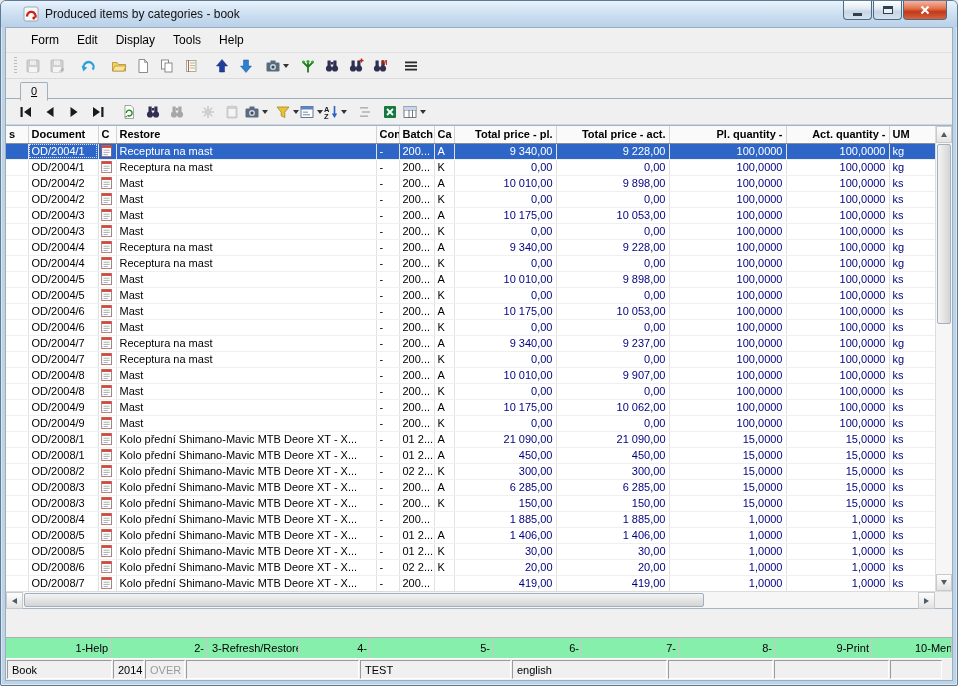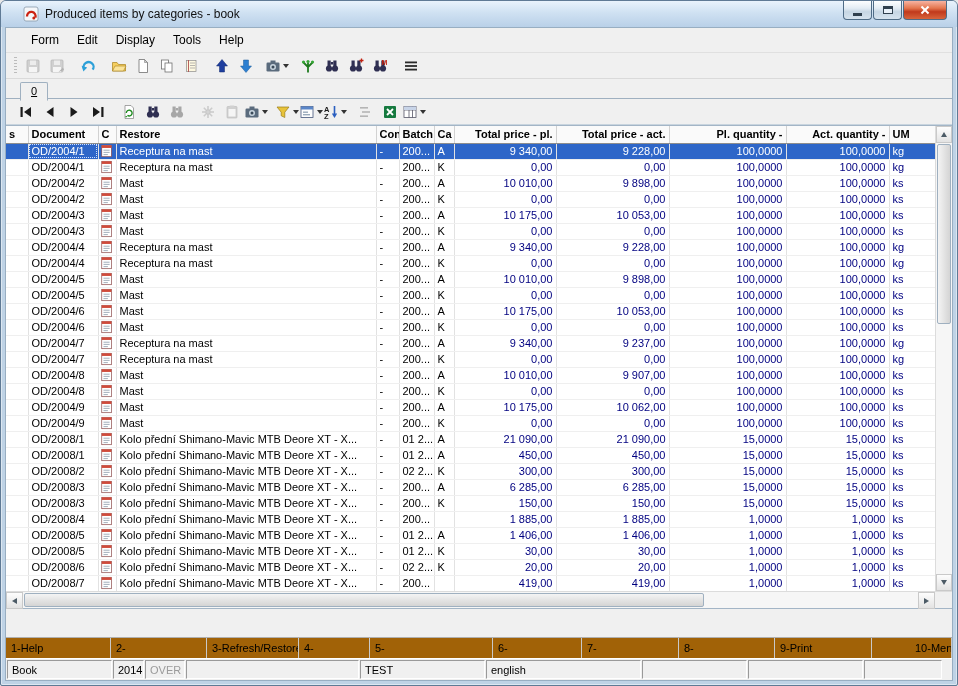--- a/index.html
+++ b/index.html
@@ -111,36 +111,36 @@
   .hscroll-row { height:17px; display:flex; border-top:1px solid #dcdcdc; }
   .hbtn { width:17px; height:17px; background:linear-gradient(#fdfdfd,#e3e3e3); border:1px solid #c9c9c9; display:flex; align-items:center; justify-content:center; flex:0 0 auto; }
   .htrack { flex:1; position:relative; background:#f6f6f6; }
   .hthumb { position:absolute; left:1px; top:1px; bottom:1px; width:680px;
     background:linear-gradient(#f4f4f4,#d4d4d4); border:1px solid #9fb0c0; border-radius:2px; }
   .scroll-corner { width:17px; background:#f0f0f0; flex:0 0 auto; }
 
   .spacer { flex:1; background:#f0f0f0; }
 
   
-  .fkeybar { height:21px; display:flex; background:#a16207; border-top:1px solid #b0b0b0; }
+  .fkeybar { height:21px; display:flex; background:#86efac; border-top:1px solid #b0b0b0;text-align:right; }
   .fkey { padding:4px 2px 0 5px; border-right:1px solid #c9c9c9; white-space:nowrap; overflow:hidden; flex:0 0 auto; }
   .fkey:nth-child(1){width:105px}.fkey:nth-child(2){width:96px}.fkey:nth-child(3){width:92px}
   .fkey:nth-child(4){width:71px}.fkey:nth-child(5){width:123px}.fkey:nth-child(6){width:89px}
   .fkey:nth-child(7){width:97px}.fkey:nth-child(8){width:96px}.fkey:nth-child(9){width:97px}
   .fkey:nth-child(10){width:auto; flex:1;margin-left:38px;}
 
   .statusbar { height:22px; display:flex; background:#f0f0f0; border-top:1px solid #fff; padding-right:10px; }
   .scell {
     margin:1px 0 1px 1px; padding:3px 4px 0;
     border:1px solid; border-color:#9a9a9a #fff #fff #9a9a9a;
     white-space:nowrap; overflow:hidden; flex:0 0 auto;
   }
   .scell.dim { color:#9a9a9a; }
   .scell:nth-child(1){width:105px}.scell:nth-child(2){width:31px}.scell:nth-child(3){width:40px}
-  .scell:nth-child(4){width:173px}.scell:nth-child(5){width:125px}.scell:nth-child(6){width:155px}
+  .scell:nth-child(4){width:173px}.scell:nth-child(5){width:151px}.scell:nth-child(6){width:155px}
   .scell:nth-child(7){width:105px}.scell:nth-child(8){width:115px}.scell:nth-child(9){width:auto; flex:1;}
 </style>
 </head>
 <body>
 
 <div class="window">
   <div class="titlebar">
     <span class="app-icon">
       <svg viewBox="0 0 16 16">
           <rect x="1" y="1" width="14" height="14" rx="2" fill="#f5f7f9" stroke="#8899aa" stroke-width="0.8"></rect>

